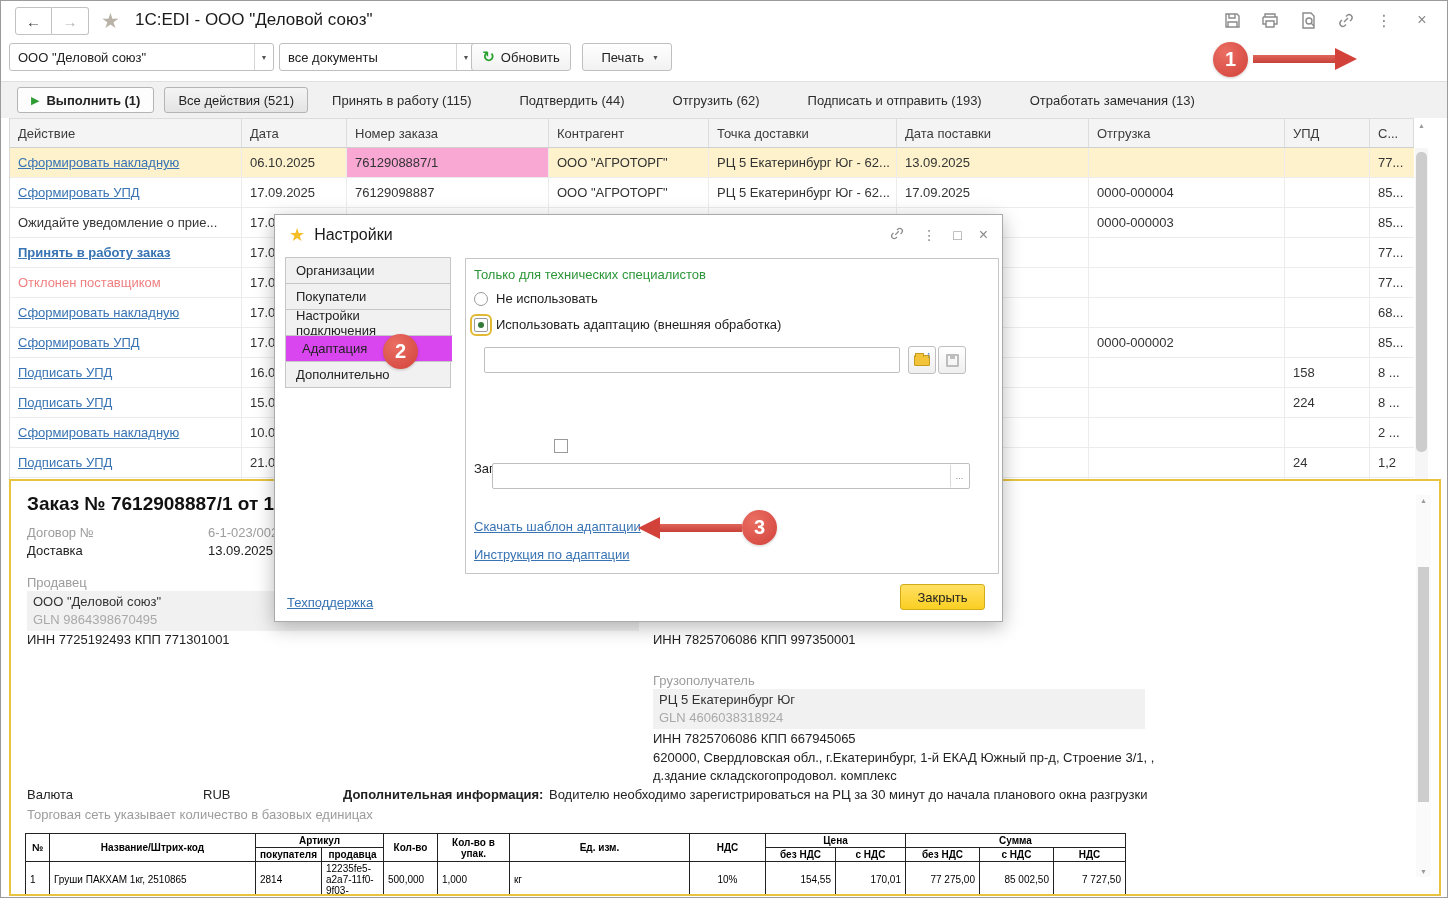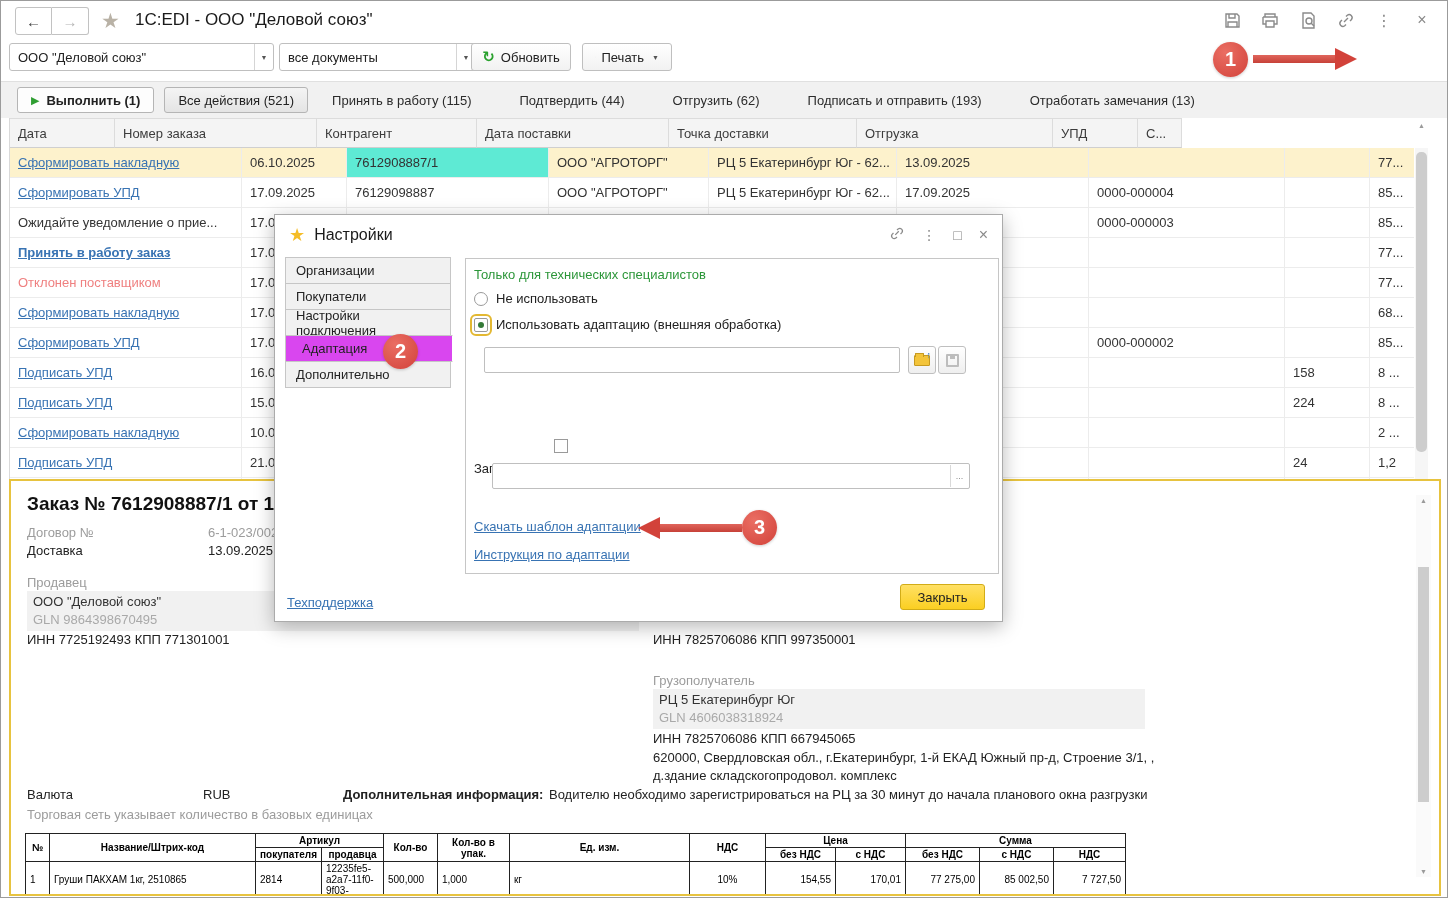--- a/index.html
+++ b/index.html
@@ -41,21 +41,21 @@
   .flat-actions { display:flex; margin-left:24px; gap:48px; color:#2b2b2b; }
   .flat-actions span { white-space:nowrap; }
   
   .orders { position:absolute; left:8px; top:117px; width:1419px; height:361px; overflow:hidden; border-left:1px solid #d9d9d9; }
   .o-row { display:flex; height:30px; align-items:stretch; }
   .o-cell { border-right:1px solid #ececec; border-bottom:1px solid #ececec; padding:0 8px; display:flex; align-items:center; white-space:nowrap; overflow:hidden; }
   .o-head .o-cell { background:#f4f4f4; border-right:1px solid #dcdcdc; border-bottom:1px solid #cfcfcf; border-top:1px solid #dcdcdc; color:#3c3c3c; }
   .w-action{width:232px;} .w-date{width:105px;} .w-order{width:202px;} .w-cpty{width:160px;}
   .w-point{width:188px;} .w-ddate{width:192px;} .w-ship{width:196px;} .w-upd{width:85px;} .w-s{width:44px; border-right:none;}
   .o-row.hl .o-cell { background:#fdf2cc; }
-  .o-row.hl .c-order { background:#5eead4; }
+  .o-row.hl .c-order { background:#f9a8d4; }
   .a-link { color:#3873b3; text-decoration:underline; }
   .a-link-bold { color:#3873b3; text-decoration:underline; font-weight:bold; }
   .a-plain { color:#333; }
   .a-alert { color:#ef8080; }
   .o-scroll { position:absolute; right:0; top:30px; width:13px; height:331px; background:#f6f6f6; }
   .o-scroll .thumb { position:absolute; left:1px; top:4px; width:11px; height:300px; background:#cdcdcd; border-radius:5px; }
   .o-scroll .s-arr { position:absolute; left:0; width:13px; font-size:7px; color:#9a9a9a; text-align:center; }
   
   .order-panel { position:absolute; left:8px; top:478px; width:1432px; height:417px; background:#fff; border:2px solid #e7c33f; overflow:hidden; }
   .op-title { position:absolute; left:16px; top:12px; font-size:19px; font-weight:bold; color:#111; }
@@ -198,25 +198,26 @@
     <span>Отгрузить (62)</span>
 
     <span>Подписать и отправить (193)</span>
 
     <span>Отработать замечания (13)</span>
   </div>
   </div>
 
   <div class="orders">
     <div class="o-row o-head">
+      <div class="o-cell w-action">Действие</div>
       <div class="o-cell w-date">Дата</div>
       <div class="o-cell w-order">Номер заказа</div>
       <div class="o-cell w-cpty">Контрагент</div>
+      <div class="o-cell w-point">Точка доставки</div>
       <div class="o-cell w-ddate">Дата поставки</div>
-      <div class="o-cell w-point">Точка доставки</div>
       <div class="o-cell w-ship">Отгрузка</div>
       <div class="o-cell w-upd">УПД</div>
       <div class="o-cell w-s">С...</div>
     </div>
     <div id="orders-body">
     <div class="o-row hl">
       <div class="o-cell w-action">
             <span class="act a-link">Сформировать накладную</span>
           </div>
       <div class="o-cell w-date c-date">06.10.2025</div>

